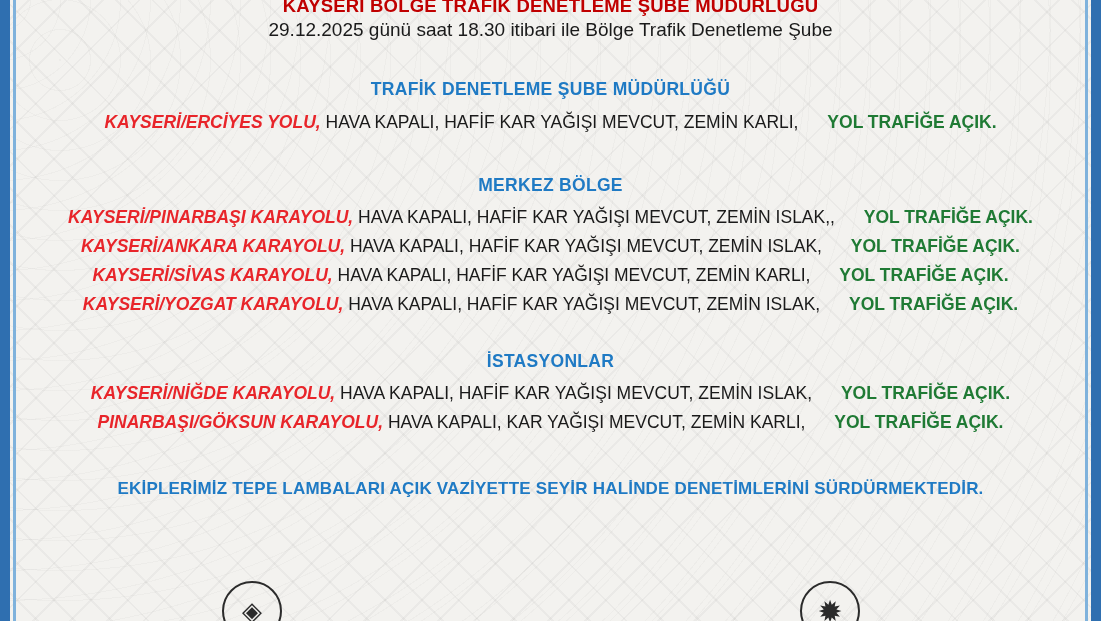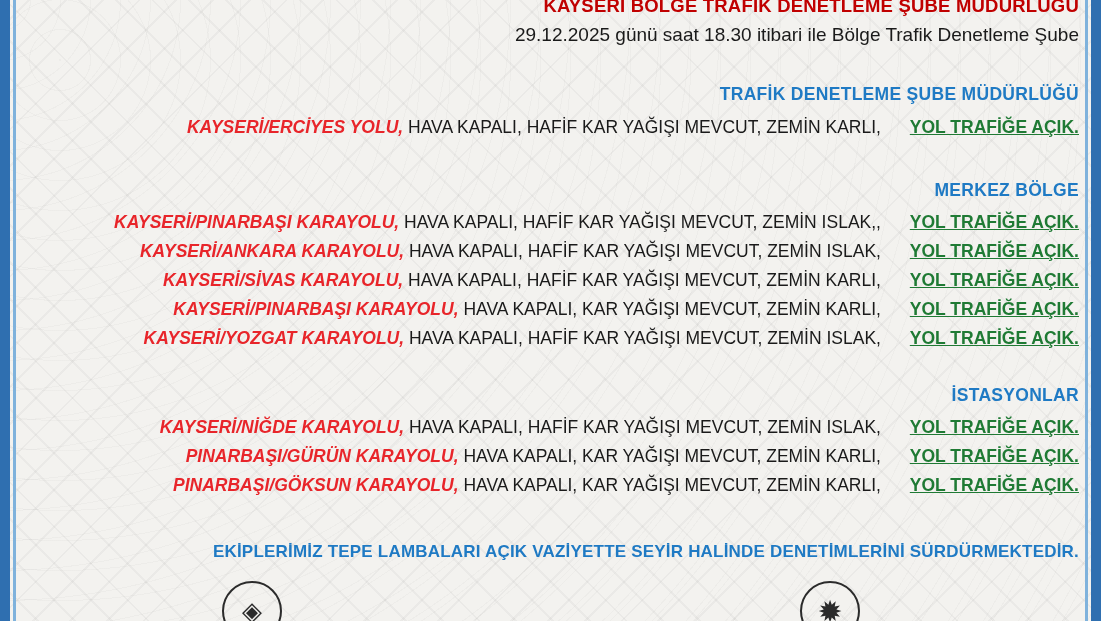--- a/index.html
+++ b/index.html
@@ -27,37 +27,36 @@
   .frame-left{left:0;}
   .frame-right{right:0;}
   .frame-left:after,.frame-right:after{
     content:"";position:absolute;top:0;bottom:0;width:3px;background:#7fb2dc;
   }
   .frame-left:after{right:-6px;}
   .frame-right:after{left:-6px;}
 
   #content{
     position:absolute;left:22px;right:22px;top:0;bottom:0;
-    text-align:right;
+    text-align:center;
   }
 
   .head-title{
     color:#c00000;
     font-weight:bold;
     font-size:18.5px;
     letter-spacing:.2px;
     margin-top:-4px;
     line-height:20px;
     white-space:nowrap;
   }
   .head-line{
     color:#1a1a1a;
     font-size:19px;
     line-height:27px;
-    margin-top:5px;
   }
   .head-line.second{margin-top:1px;}
 
   .section-title{
     color:#1f7ac4;
     font-weight:bold;
     font-size:17.5px;
     letter-spacing:.3px;
   }
   .sec1{margin-top:36px;}
@@ -71,21 +70,20 @@
     white-space:nowrap;
   }
   .row .place{
     color:#e8252a;
     font-weight:bold;
     font-style:italic;
   }
   .row .mid{color:#1a1a1a;}
   .row .status{
     color:#1f7a34;
-    text-decoration:underline;
     font-weight:600;
     margin-left:24px;
   }
   .first-row{margin-top:8px;}
   .list{margin-top:7px;}
 
   .footer{
     margin-top:42px;
     color:#1f7ac4;
     font-weight:bold;
@@ -134,34 +132,28 @@
       <div class="row">
         <span class="place">KAYSERİ/PINARBAŞI KARAYOLU,</span><span class="mid"> HAVA KAPALI, HAFİF KAR YAĞIŞI MEVCUT, ZEMİN ISLAK,, </span><span class="status">YOL TRAFİĞE AÇIK.</span>
       </div>
       <div class="row">
         <span class="place">KAYSERİ/ANKARA KARAYOLU,</span><span class="mid"> HAVA KAPALI, HAFİF KAR YAĞIŞI MEVCUT, ZEMİN ISLAK, </span><span class="status">YOL TRAFİĞE AÇIK.</span>
       </div>
       <div class="row">
         <span class="place">KAYSERİ/SİVAS KARAYOLU,</span><span class="mid"> HAVA KAPALI, HAFİF KAR YAĞIŞI MEVCUT, ZEMİN KARLI, </span><span class="status">YOL TRAFİĞE AÇIK.</span>
       </div>
       <div class="row">
-        <span class="place">KAYSERİ/PINARBAŞI KARAYOLU,</span><span class="mid"> HAVA KAPALI, KAR YAĞIŞI MEVCUT, ZEMİN KARLI, </span><span class="status">YOL TRAFİĞE  AÇIK.</span>
-      </div>
-      <div class="row">
         <span class="place">KAYSERİ/YOZGAT KARAYOLU,</span><span class="mid"> HAVA KAPALI, HAFİF KAR YAĞIŞI MEVCUT, ZEMİN ISLAK, </span><span class="status">YOL TRAFİĞE AÇIK.</span>
       </div>
     </div>
 
     <div class="section-title sec3">İSTASYONLAR</div>
     <div class="list">
       <div class="row">
         <span class="place">KAYSERİ/NİĞDE KARAYOLU,</span><span class="mid"> HAVA KAPALI, HAFİF KAR YAĞIŞI MEVCUT, ZEMİN ISLAK, </span><span class="status">YOL TRAFİĞE AÇIK.</span>
-      </div>
-      <div class="row">
-        <span class="place">PINARBAŞI/GÜRÜN KARAYOLU,</span><span class="mid"> HAVA KAPALI, KAR YAĞIŞI MEVCUT, ZEMİN KARLI, </span><span class="status">YOL TRAFİĞE AÇIK.</span>
       </div>
       <div class="row">
         <span class="place">PINARBAŞI/GÖKSUN KARAYOLU,</span><span class="mid"> HAVA KAPALI, KAR YAĞIŞI MEVCUT, ZEMİN KARLI, </span><span class="status">YOL TRAFİĞE AÇIK.</span>
       </div>
     </div>
 
     <div class="footer">EKİPLERİMİZ TEPE LAMBALARI AÇIK VAZİYETTE  SEYİR HALİNDE  DENETİMLERİNİ  SÜRDÜRMEKTEDİR.</div>
   </div>
 
   <div class="logos">

